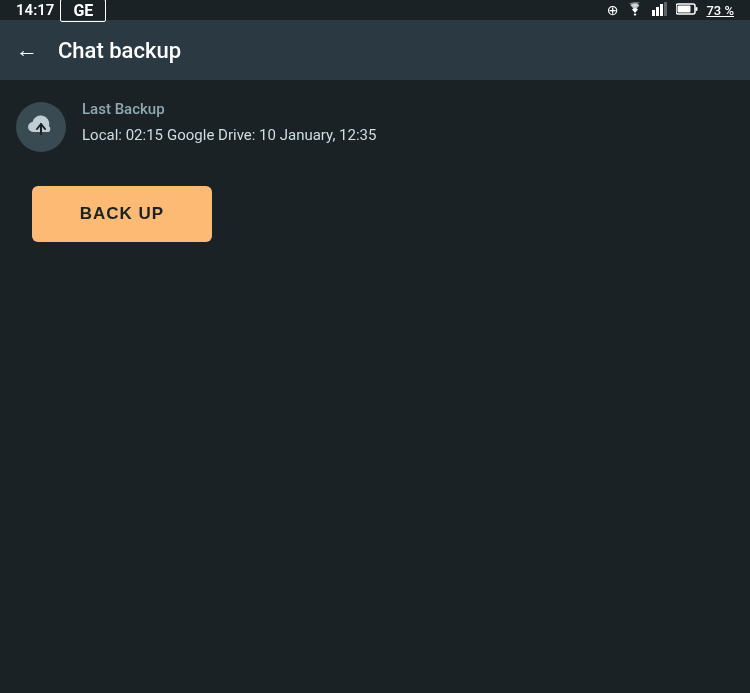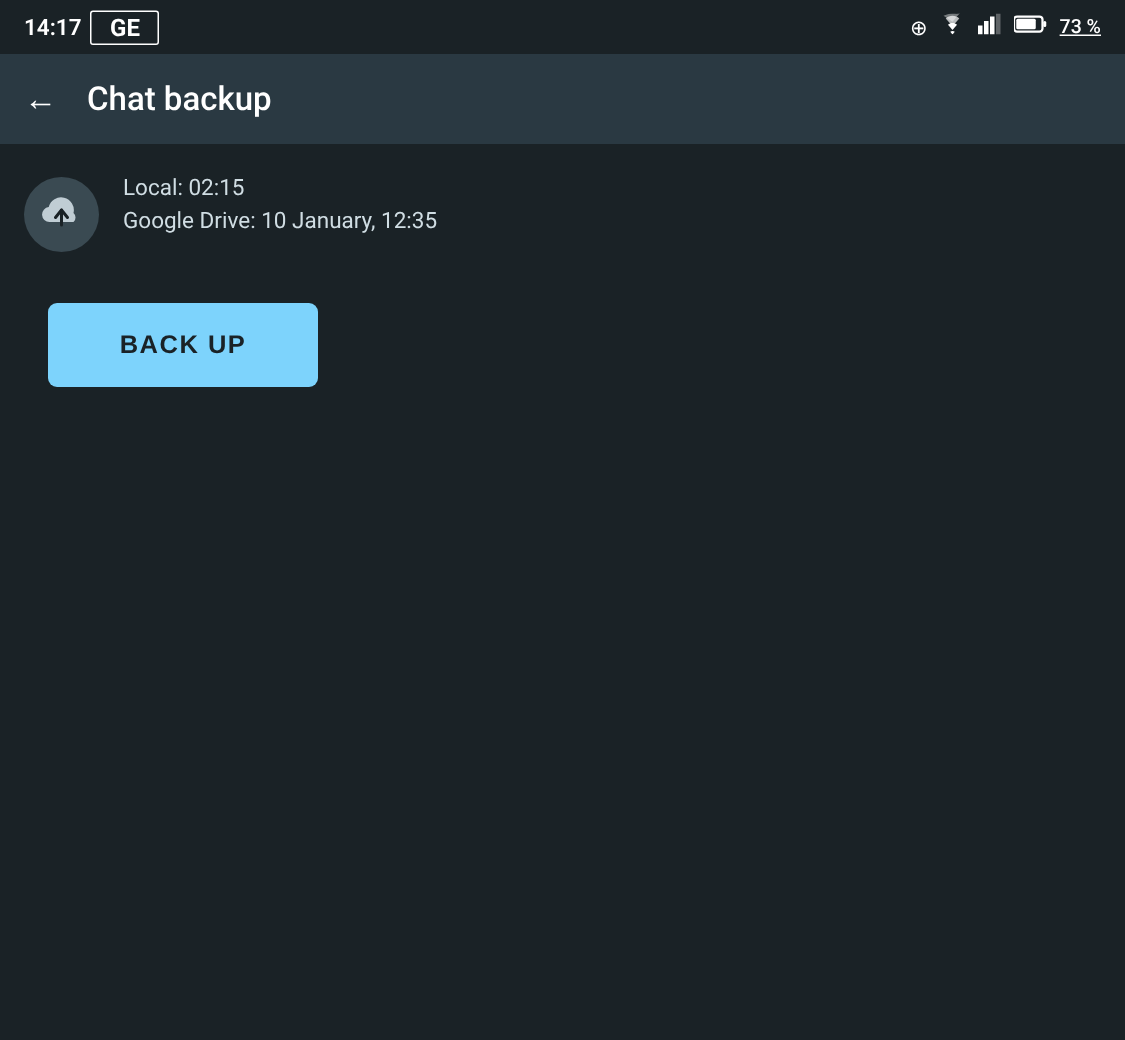--- a/index.html
+++ b/index.html
@@ -13,21 +13,21 @@
       height: 693px;
       background-color: #1a2226;
       font-family: 'Roboto', Arial, sans-serif;
       color: #ffffff;
       overflow: hidden;
     }
 
     
     .status-bar {
       background-color: #1a2226;
-      height: 36px;
+      height: 20px;
       display: flex;
       align-items: center;
       justify-content: space-between;
       padding: 0 16px;
     }
 
     .status-left {
       display: flex;
       align-items: center;
       gap: 6px;
@@ -129,36 +129,36 @@
 
     .backup-description {
       font-size: 14px;
       color: #8fa8b2;
       line-height: 1.5;
       margin-bottom: 16px;
     }
 
     .backup-details {
       display: flex;
-      flex-direction: column;
+      flex-direction: row;
       gap: 4px;
     }
 
     .backup-detail-row {
       font-size: 15px;
       color: #d0dde3;
     }
 
     
     .backup-btn-container {
       padding: 10px 16px 20px 16px;
     }
 
     .backup-button {
-      background-color: #7dd3fc;
+      background-color: #fdba74;
       color: #1a2226;
       border: none;
       border-radius: 6px;
       padding: 18px 40px;
       font-size: 17px;
       font-weight: 700;
       letter-spacing: 1px;
       cursor: pointer;
       text-transform: uppercase;
       display: inline-block;
@@ -219,20 +219,21 @@
       <svg width="28" height="26" viewBox="0 0 28 26" fill="none">
 
         <path d="M22 18H6a5 5 0 0 1-.5-9.97A7 7 0 1 1 22 12h0a4 4 0 0 1 0 6z" fill="#c0cdd4"></path>
 
         <polyline points="10,15 14,10 18,15" fill="none" stroke="#1a2226" stroke-width="2" stroke-linecap="round" stroke-linejoin="round"></polyline>
         <line x1="14" y1="10" x2="14" y2="20" stroke="#1a2226" stroke-width="2" stroke-linecap="round"></line>
       </svg>
     </div>
 
     <div class="backup-info">
+      <div class="backup-title">Last Backup</div>
 
       <div class="backup-details">
         <div class="backup-detail-row">Local: 02:15</div>
         <div class="backup-detail-row">Google Drive: 10 January, 12:35</div>
       </div>
     </div>
   </div>
 
   <div class="backup-btn-container">
     <button class="backup-button">BACK UP</button>

